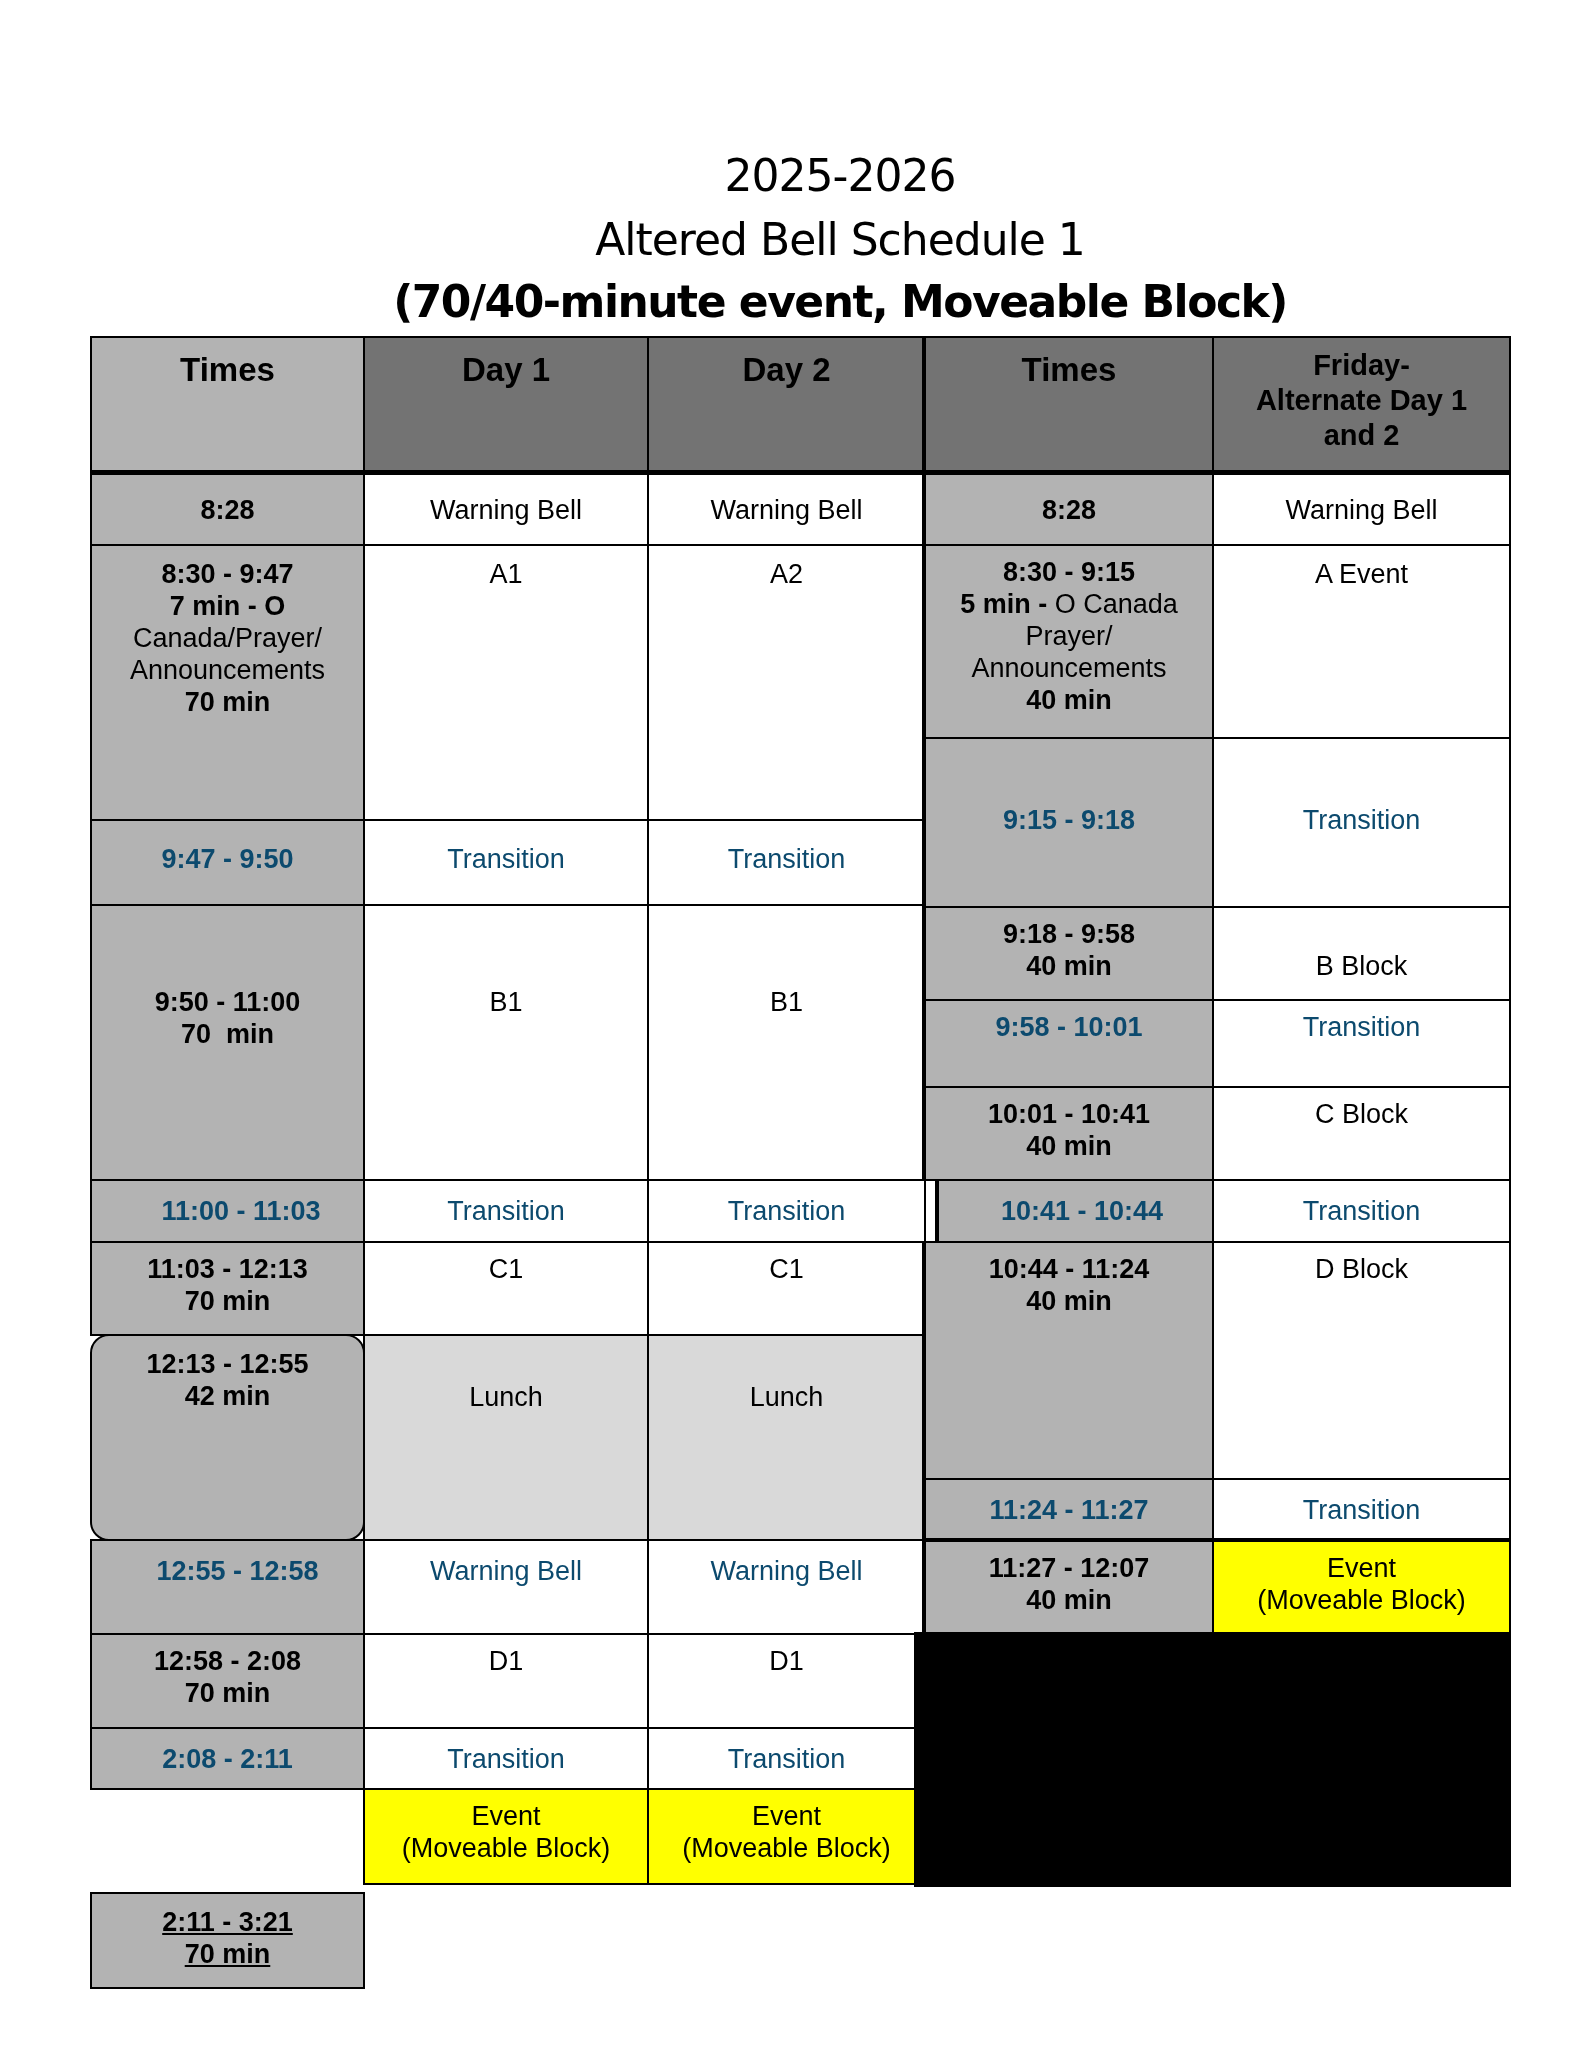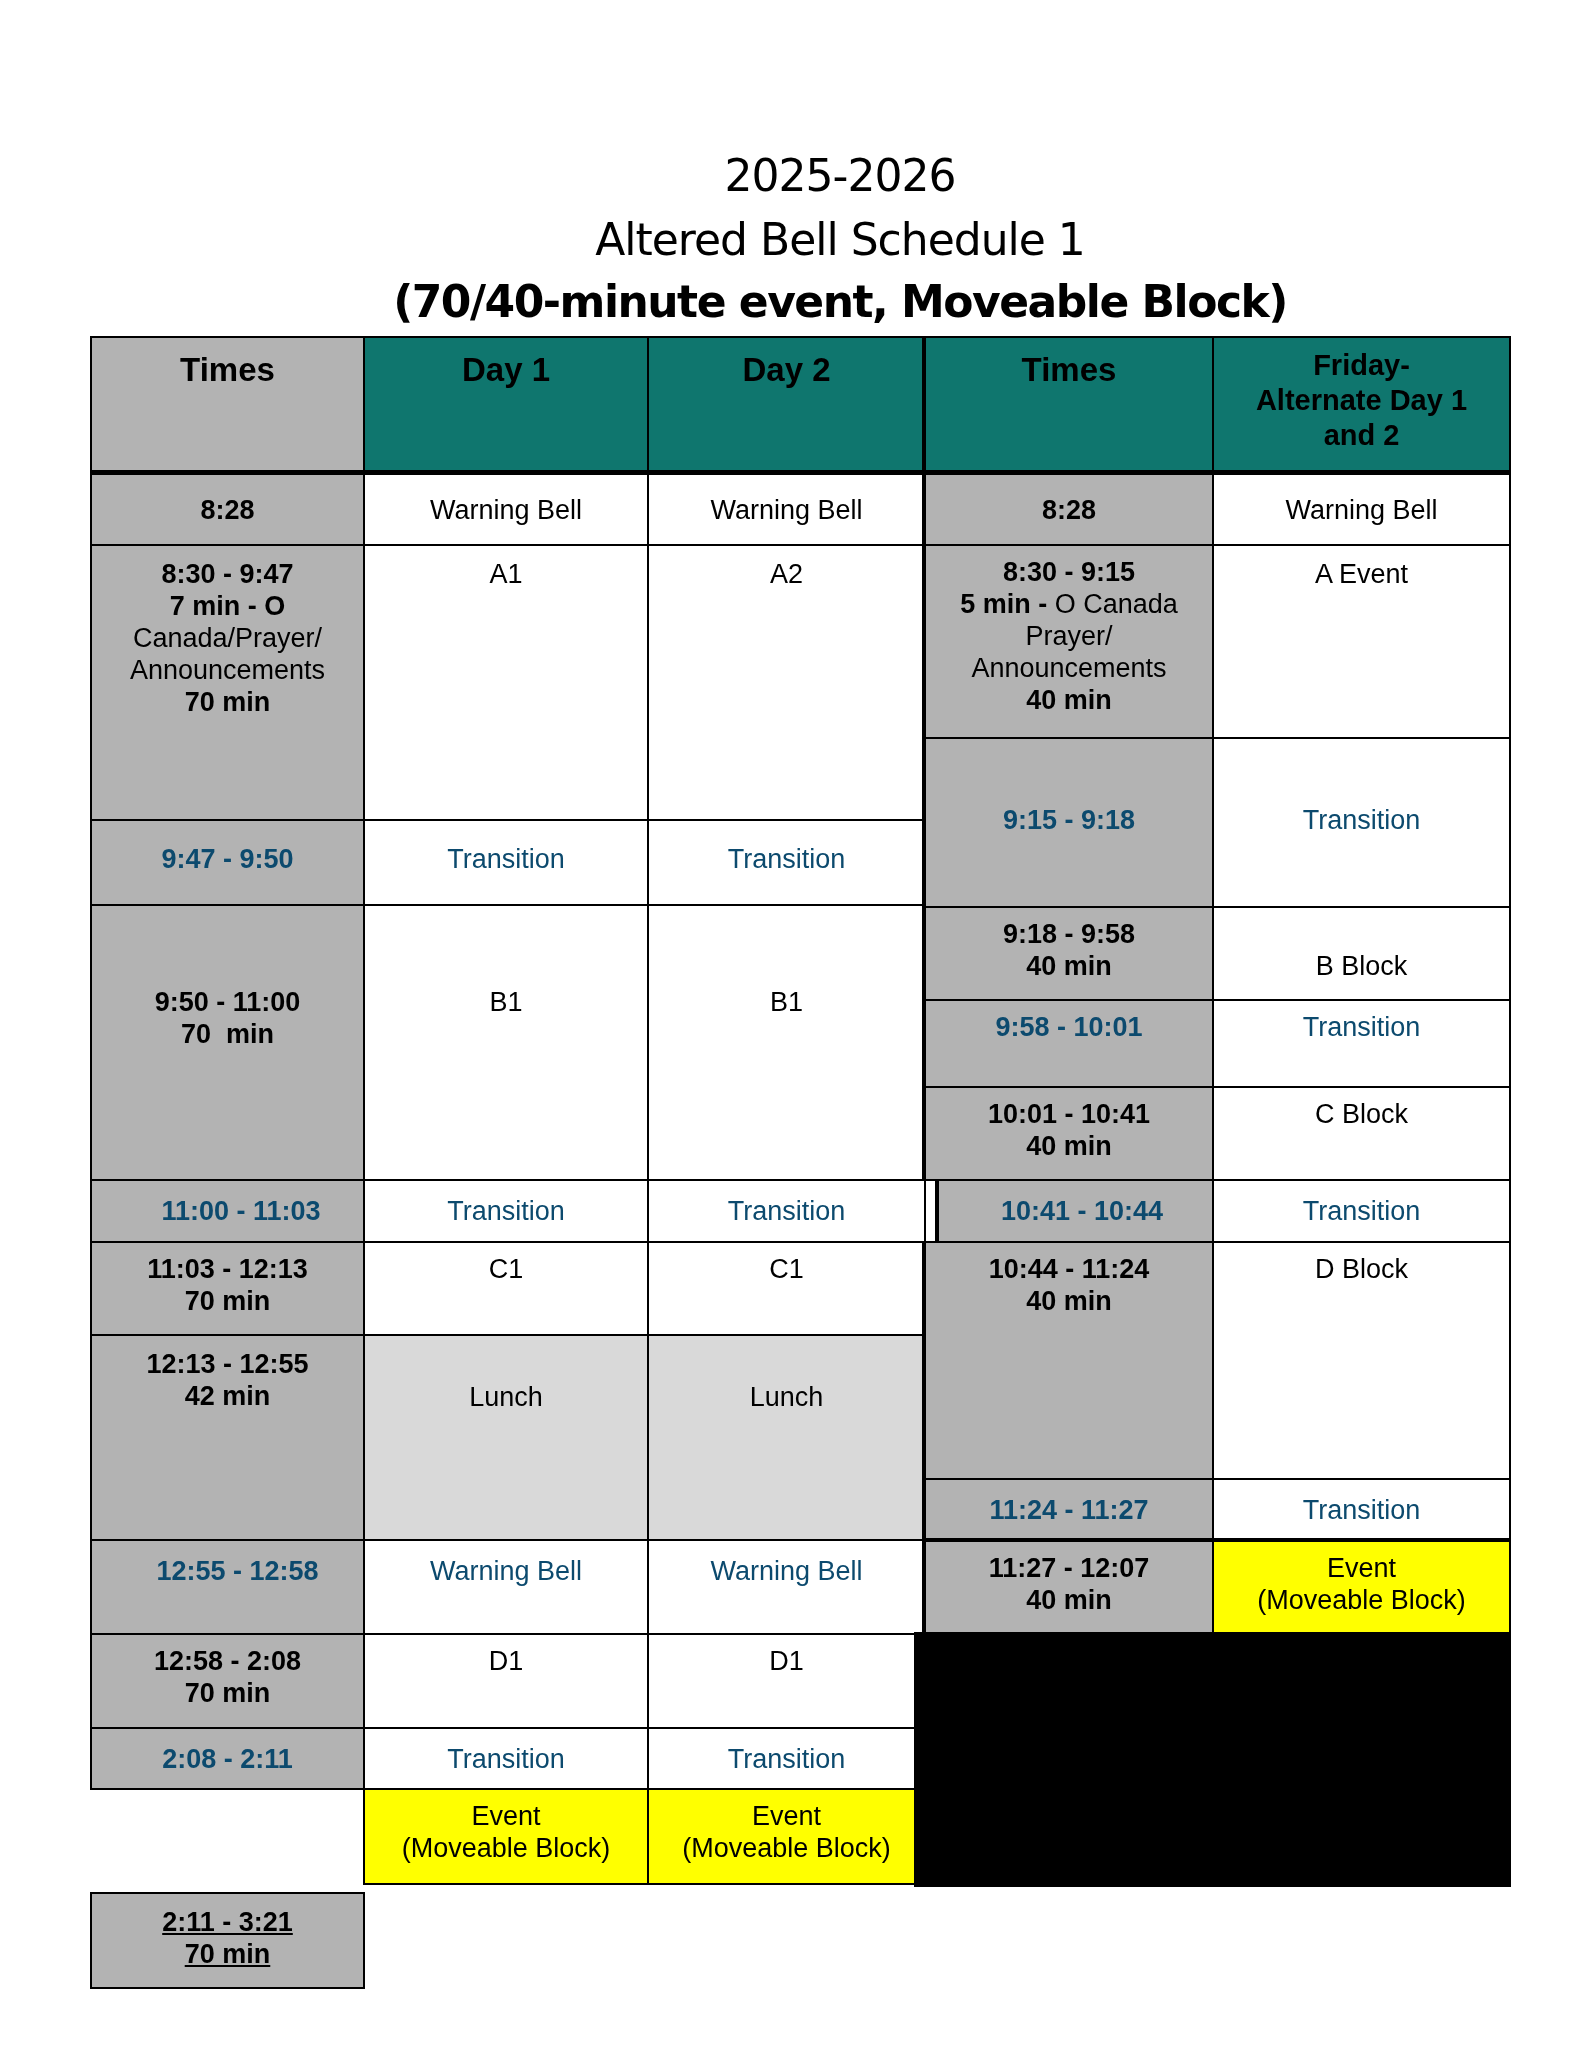--- a/index.html
+++ b/index.html
@@ -3,21 +3,21 @@
 <meta charset="utf-8">
 <style>
   html, body { margin: 0; padding: 0; background: #ffffff; }
   body { width: 1582px; height: 2048px; position: relative; overflow: hidden; }
   .title { position: absolute; left: 0; width: 1680px; text-align: center; color: #000; font-family: "DejaVu Sans", sans-serif; }
   .t1 { top: 150px; font-size: 44px; letter-spacing: -1px; }
   .t2 { top: 214px; font-size: 44px; letter-spacing: -1px; }
   .t3 { top: 276px; font-size: 44px; font-weight: bold; letter-spacing: -1.5px; }
   .cell { position: absolute; box-sizing: border-box; border: 2px solid #000; font-family: "Liberation Sans", sans-serif; text-align: center; color: #000; display: flex; flex-direction: column; align-items: center; justify-content: flex-start; padding-top: 12px; line-height: 32px; font-size: 27px; }
   .cell.mid { justify-content: center; padding-top: 0; }
-  .hdr { background: #0f766e; font-weight: bold; font-size: 33px; line-height: 36px; padding-top: 14px; }
+  .hdr { background: #737373; font-weight: bold; font-size: 33px; line-height: 36px; padding-top: 14px; }
   .hdr.dark { background: #b3b3b3; }
   .time { background: #b3b3b3; font-weight: bold; }
   .white { background: #ffffff; }
   .lunch { background: #d9d9d9; }
   .yellow { background: #ffff00; padding-top: 10px; }
   .red { color: #0c4a6e; }
   .normal { font-weight: normal; }
   .black-block { position: absolute; background: #000; }
   .thick-top { border-top-width: 5px; }
   .thick-left { border-left-width: 4px; }
@@ -106,21 +106,21 @@
   <span>11:03 - 12:13</span>
   <span>70 min</span>
 </div>
 <div class="cell white" style="left:363px;top:1241px;width:286px;height:95px;padding-top:10px;">
     <span>C1</span>
   </div>
 <div class="cell white" style="left:647px;top:1241px;width:279px;height:95px;padding-top:10px;">
     <span>C1</span>
   </div>
 
-<div class="cell time" style="left:90px;top:1334px;width:275px;height:207px;padding-top:12px;">
+<div class="cell time" style="left:90px;top:1334px;width:275px;height:207px;padding-top:12px;border-radius:19px;">
   <span>12:13 - 12:55</span>
   <span>42 min</span>
 </div>
 <div class="cell lunch" style="left:363px;top:1334px;width:286px;height:207px;padding-top:45px;">
     <span>Lunch</span>
   </div>
 <div class="cell lunch" style="left:647px;top:1334px;width:279px;height:207px;padding-top:45px;">
     <span>Lunch</span>
   </div>
 

